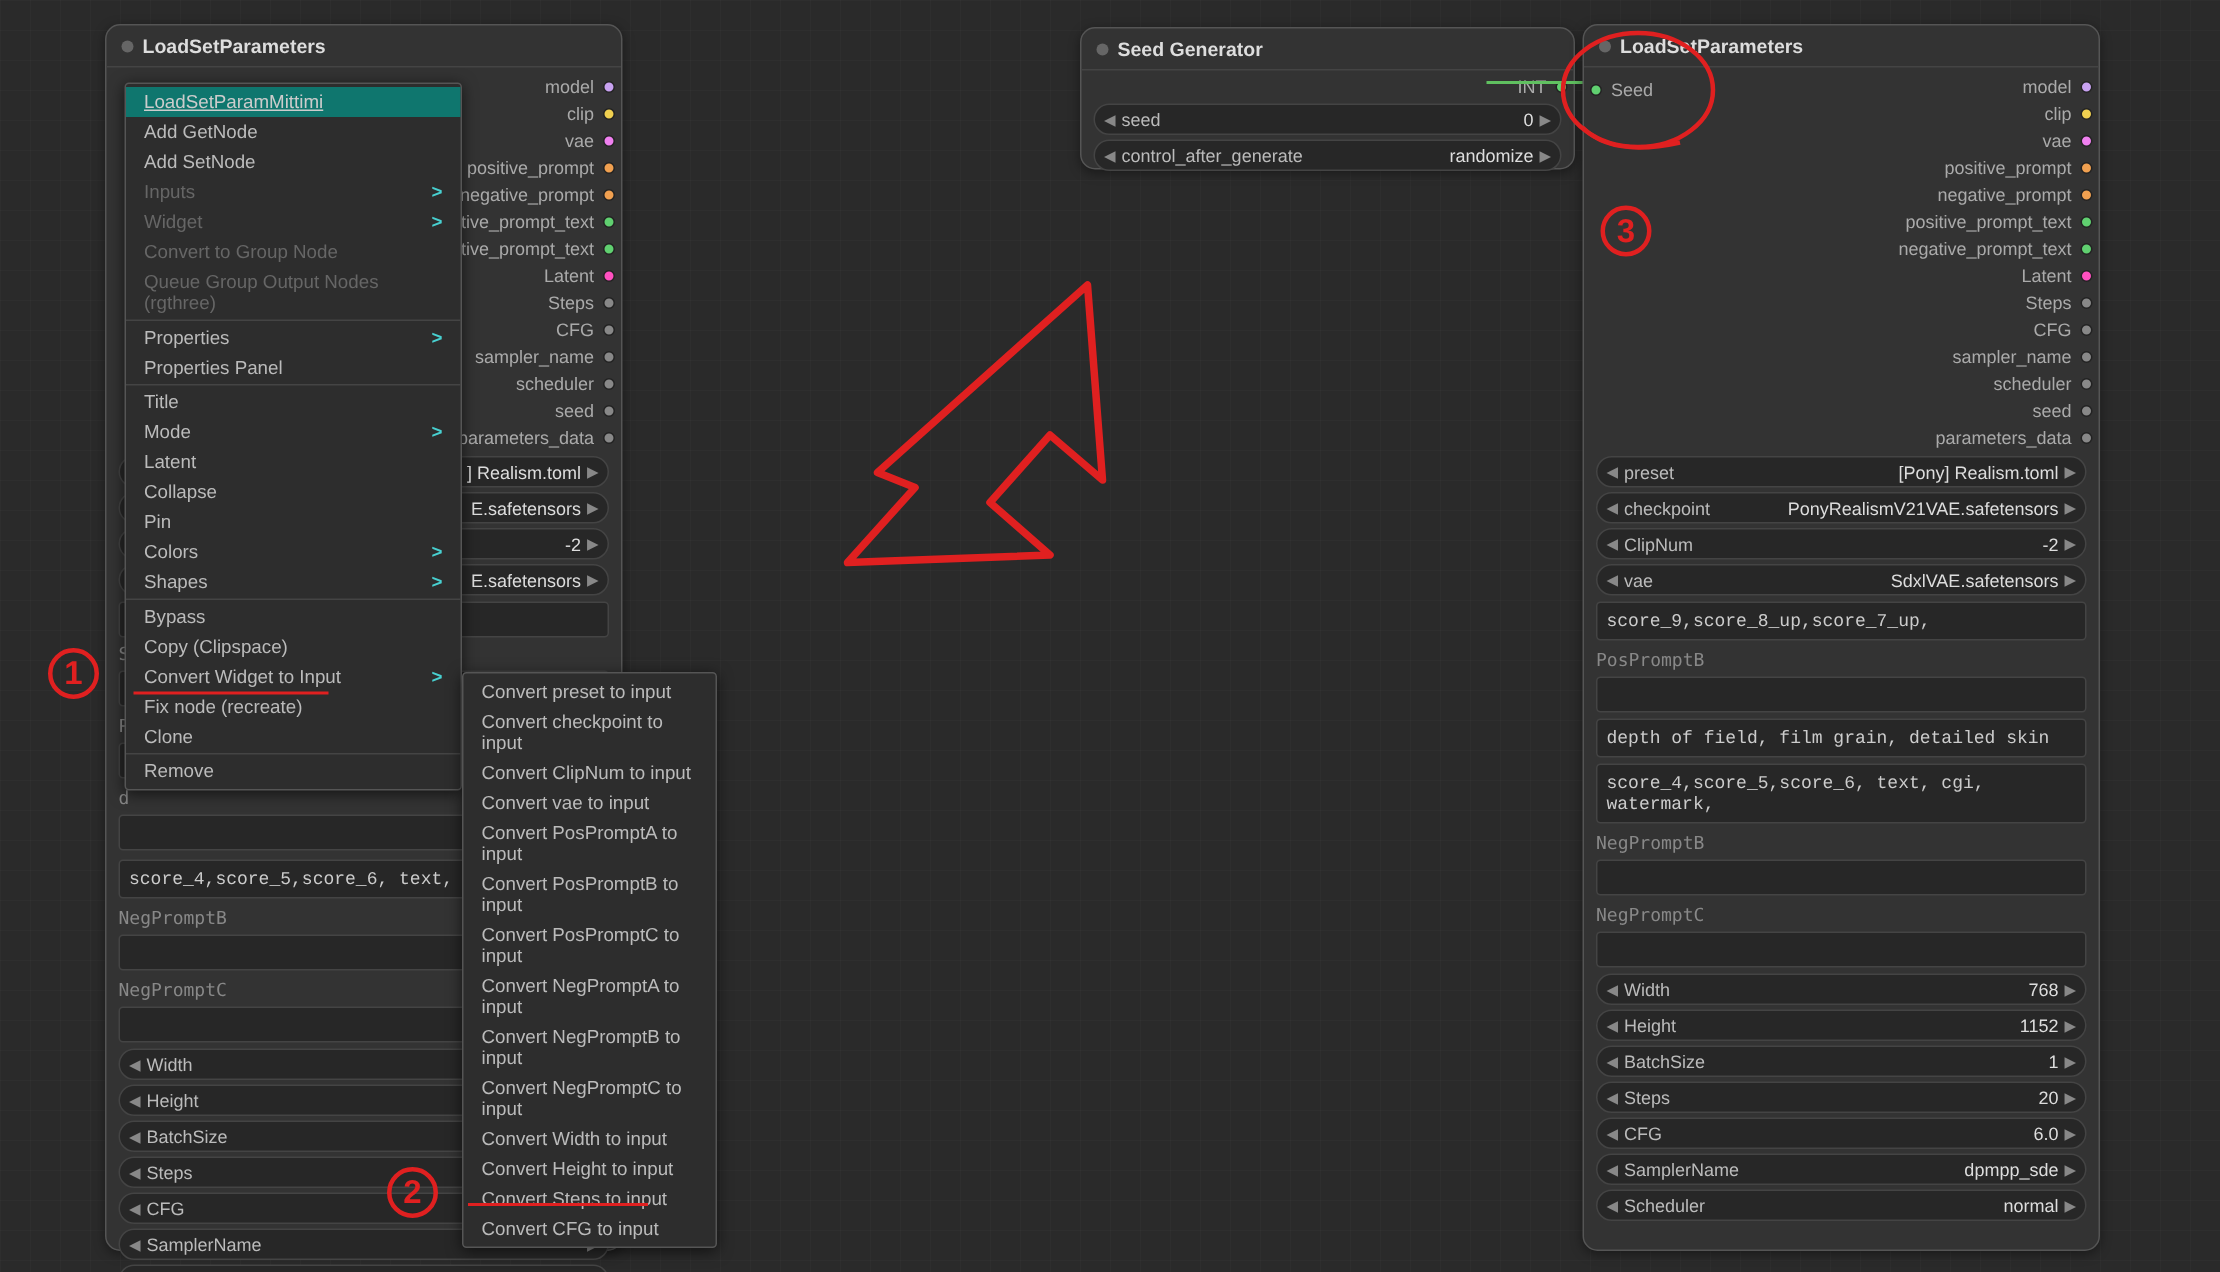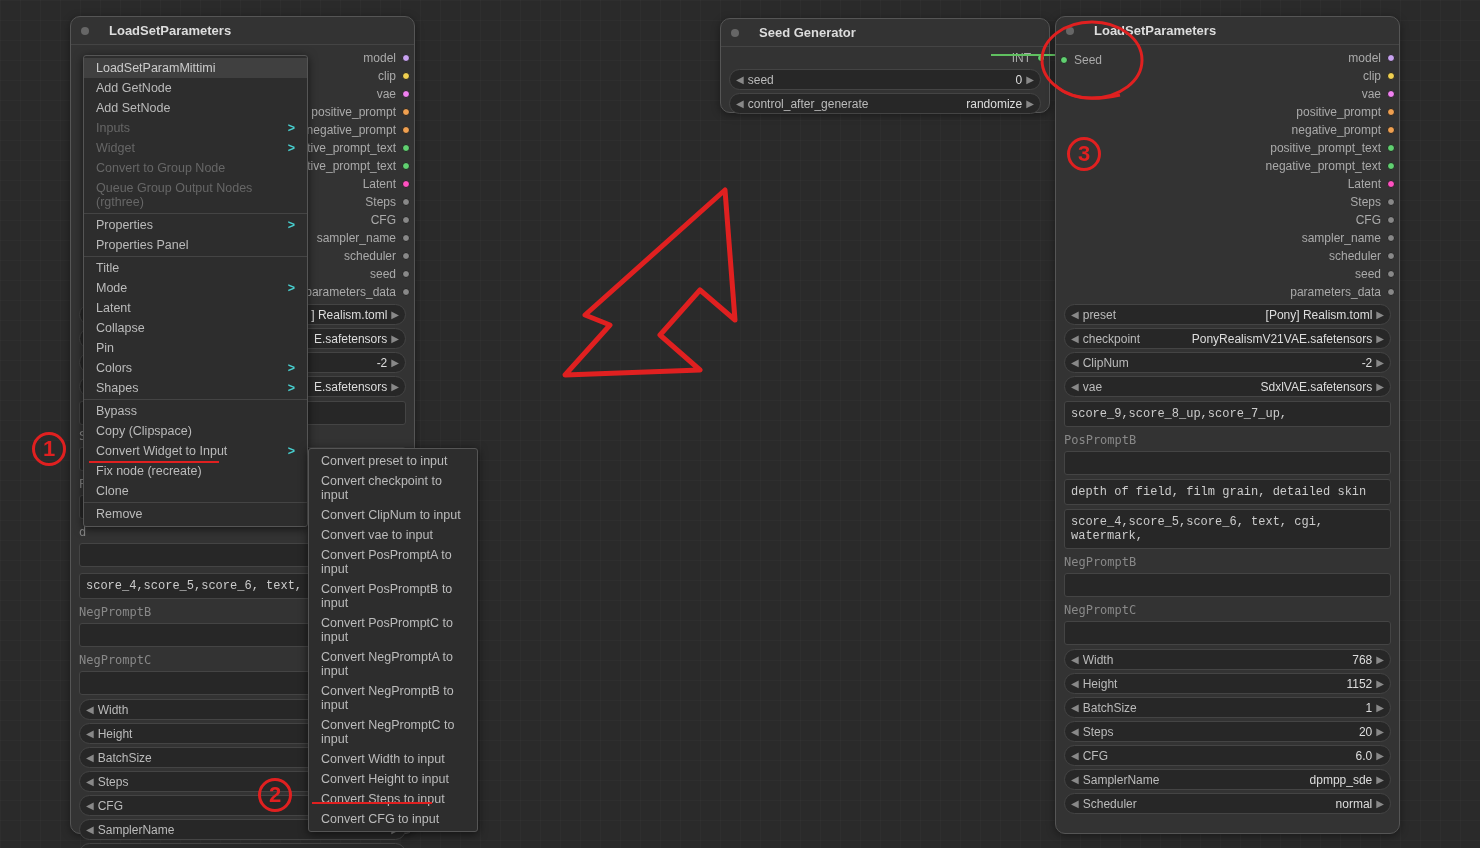--- a/index.html
+++ b/index.html
@@ -20,21 +20,21 @@
   .node {
     position: absolute;
     background: #333;
     border: 1px solid #555;
     border-radius: 10px;
     box-shadow: 0 2px 8px rgba(0,0,0,0.4);
   }
   .node-header {
     display: flex;
     align-items: center;
-    gap: 20px;
+    gap: 6px;
     padding: 6px 10px;
     color: #ddd;
     font-size: 13px;
     font-weight: bold;
     border-bottom: 1px solid #444;
   }
   .header-dot {
     width: 8px;
     height: 8px;
     border-radius: 50%;
@@ -120,21 +120,21 @@
     padding: 3px 12px;
     color: #bbb;
     font-size: 12.5px;
     display: flex;
     justify-content: space-between;
     align-items: center;
     cursor: pointer;
     min-height: 19px;
   }
   .ctx-item.disabled { color: #666; }
-  .ctx-item.input-item { background: #404040; color: #ccc;}
+  .ctx-item.input-item { background: #0f766e; color: #ccc; text-decoration: underline;}
   .ctx-chevron { color: #48d0d0; font-weight: bold; }
   .ctx-sep { border-bottom: 1px solid #444; margin: 1px 0; }
 
   
   .noodle-line {
     position: absolute;
     height: 2px;
     background: #60c060;
     top: 54px;
     left: 991px;

